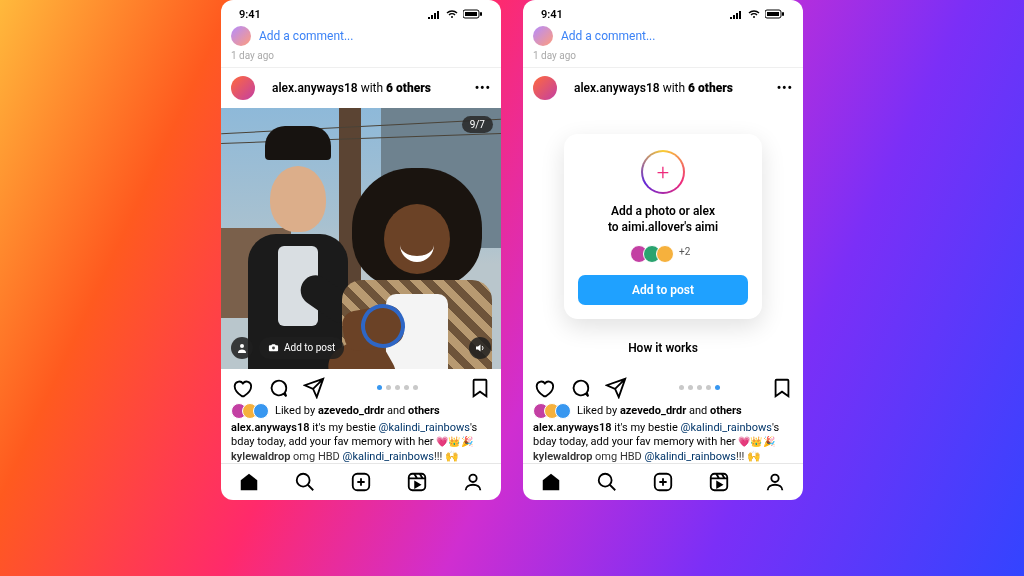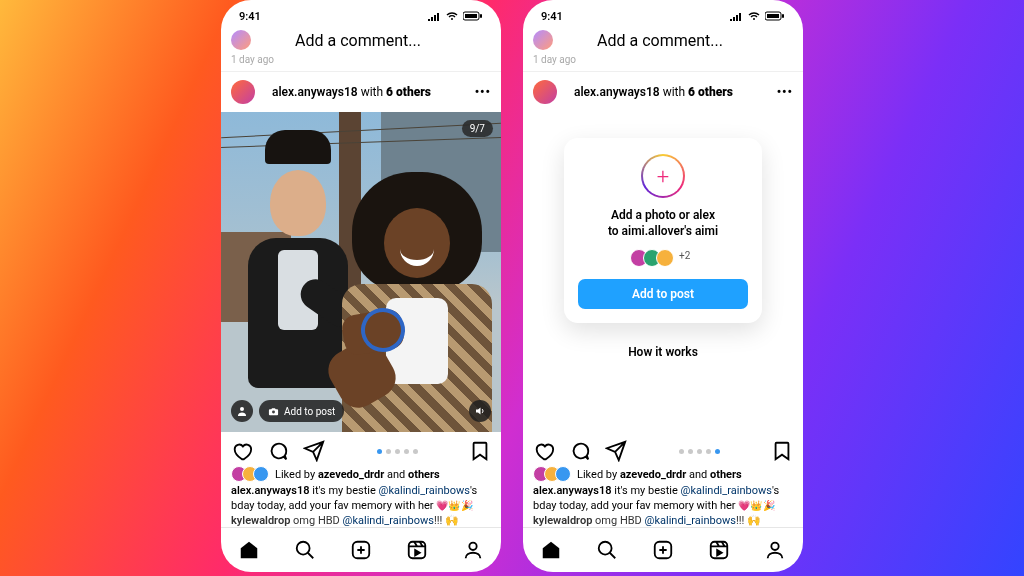--- a/index.html
+++ b/index.html
@@ -1,22 +1,22 @@
 <!DOCTYPE html>
 <html><head>
 <meta charset="utf-8">
 <style>
   html,body{margin:0;padding:0;width:1024px;height:576px;overflow:hidden;font-family:-apple-system,BlinkMacSystemFont,"Segoe UI",Roboto,Helvetica,Arial,sans-serif;}
   .bg{width:1024px;height:576px;background:linear-gradient(115deg,#ffb93c 0%,#ff5a1f 18%,#ff2a6b 38%,#d02ed0 55%,#7b2ff7 75%,#3344ff 100%);display:flex;justify-content:center;align-items:flex-start;gap:22px;padding-top:0;}
-  .phone{width:280px;height:572px;background:#fff;border-radius:30px;overflow:hidden;position:relative;display:flex;flex-direction:column;color:#000;}
+  .phone{width:280px;height:500px;background:#fff;border-radius:12px;overflow:hidden;position:relative;display:flex;flex-direction:column;color:#000;}
   .status{height:20px;display:flex;align-items:center;justify-content:space-between;padding:6px 18px 0 18px;font-size:11px;font-weight:600;}
   .sicons{display:flex;gap:4px;align-items:center;}
   .comment-row{display:flex;align-items:center;padding:4px 10px;gap:8px;}
   .avatar-sm{width:20px;height:20px;border-radius:50%;background:linear-gradient(135deg,#b38cff,#ff9c7b);flex:none;}
-  .cinput{color:#000000;font-size:16px;margin-left:36px;}
+  .cinput{color:#3b82f6;font-size:12px;}
   .ts{color:#a9a9a9;font-size:10px;padding:0 10px 6px 10px;}
   .divider{height:1px;background:#efefef;}
   .postheader{display:flex;align-items:center;gap:17px;padding:8px 10px;}
   .avatar{width:24px;height:24px;border-radius:50%;background:linear-gradient(135deg,#ff6a3d,#c33fa3);flex:none;}
   .uname{font-size:12px;font-weight:600;}
   .uname .with{font-weight:400;}
   .more{margin-left:auto;font-weight:900;letter-spacing:1px;font-size:12px;}
   .media{position:relative;width:100%;height:320px;background:#111;overflow:hidden;}
   .sky{position:absolute;inset:0;background:linear-gradient(#8eb9d9,#a8c1d0 45%,#b9c6cc 60%);}
   .bldg{position:absolute;right:0;top:0;width:120px;height:140px;background:#6e828f;}

